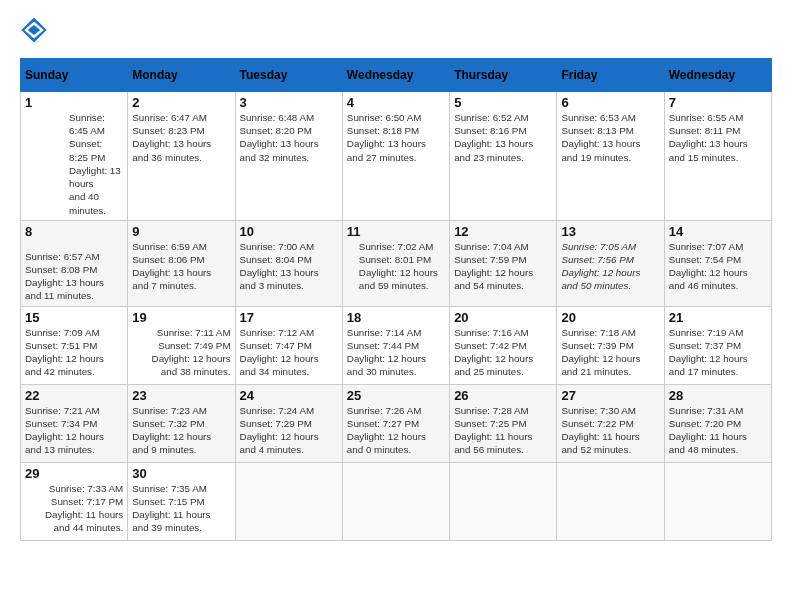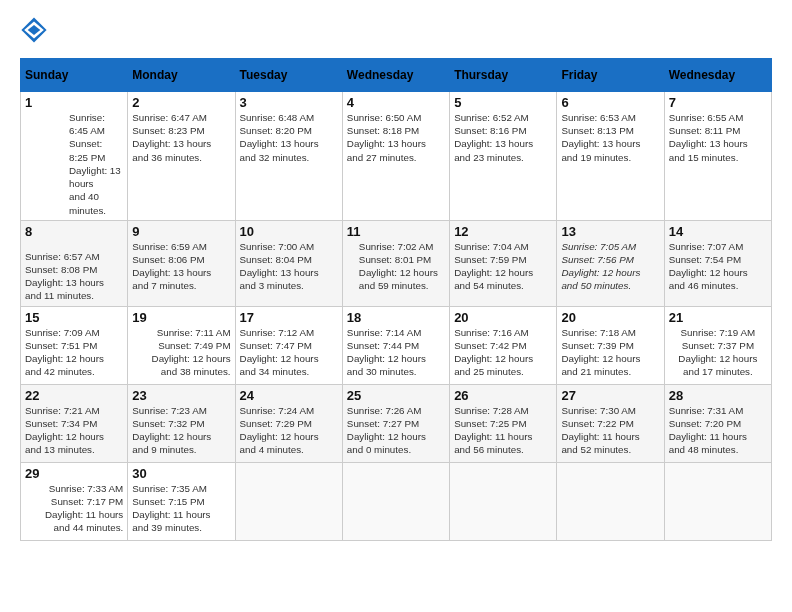--- a/index.html
+++ b/index.html
@@ -273,21 +273,21 @@
           </td>
           <td>
             <span class="day-num">20</span>
             <div class="day-info" style="white-space: pre-line;">Sunrise: 7:18 AM
 Sunset: 7:39 PM
 Daylight: 12 hours
 and 21 minutes.</div>
           </td>
           <td>
             <span class="day-num">21</span>
-            <div class="day-info" style="white-space: pre-line; text-align: center;">Sunrise: 7:19 AM
+            <div class="day-info" style="white-space: pre-line;">Sunrise: 7:19 AM
 Sunset: 7:37 PM
 Daylight: 12 hours
 and 17 minutes.</div>
           </td>
         </tr>
         <tr>
           <td>
             <span class="day-num">22</span>
             <div class="day-info" style="white-space: pre-line;">Sunrise: 7:21 AM
 Sunset: 7:34 PM

